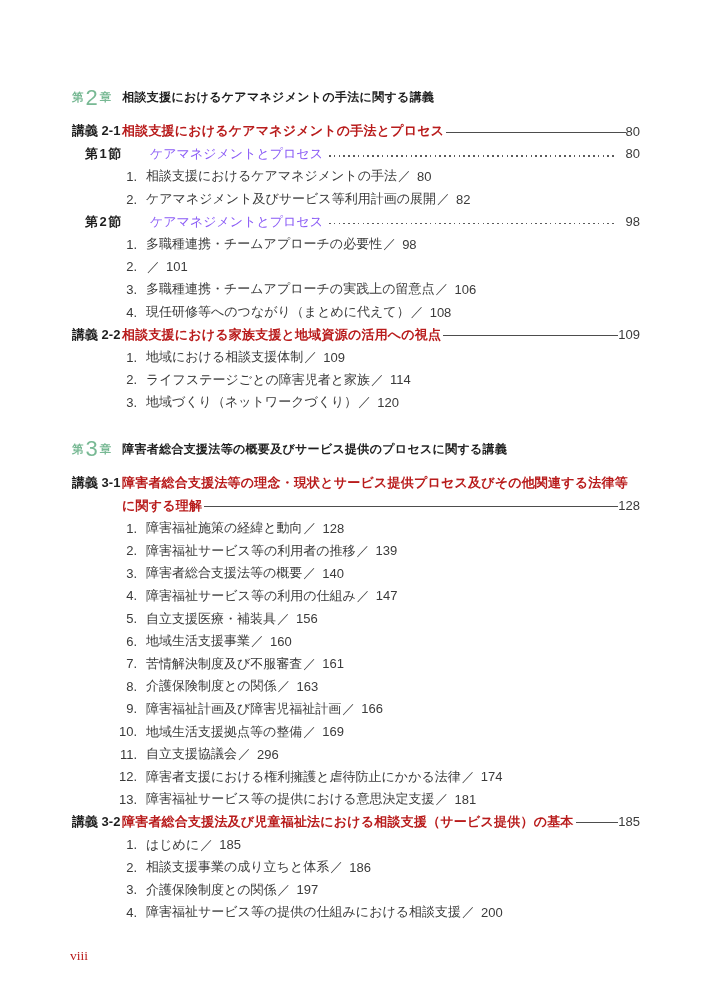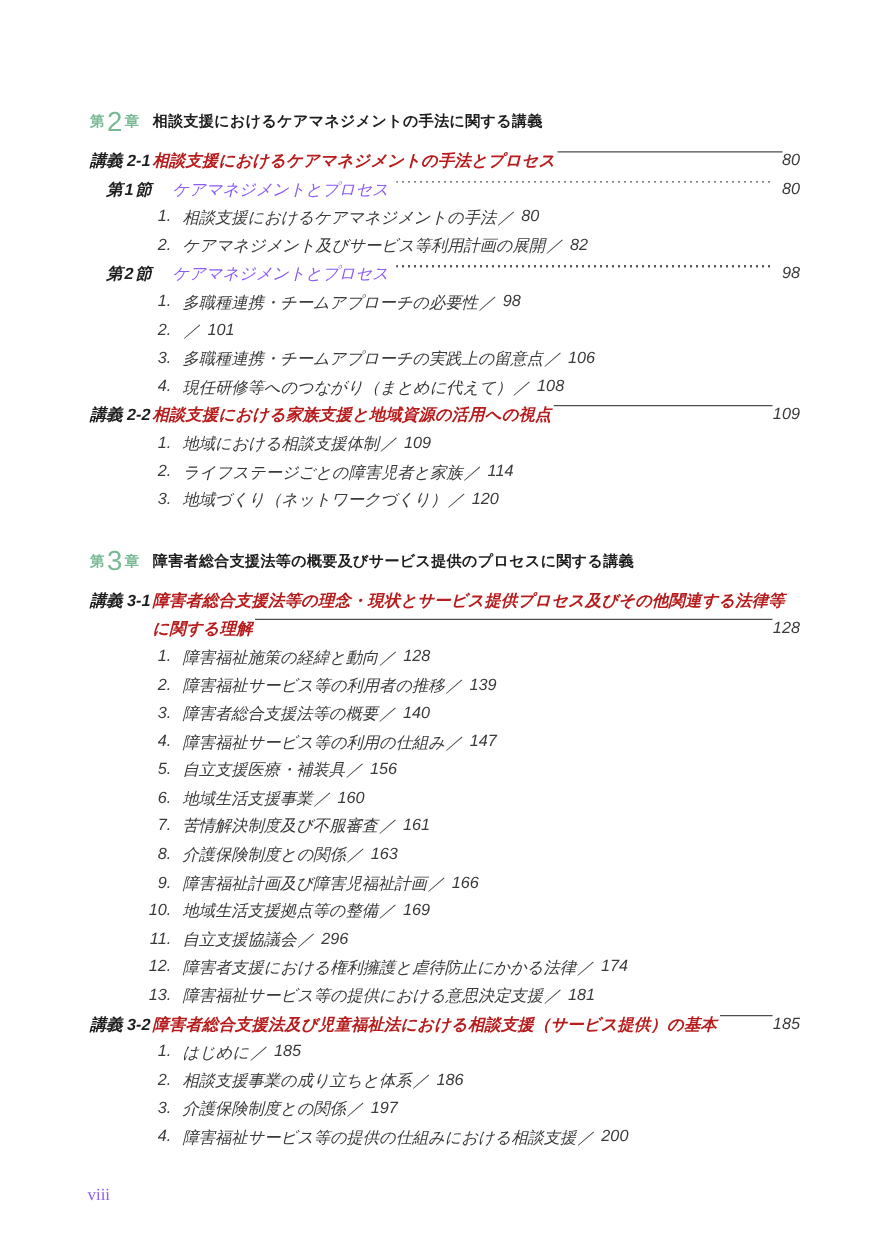--- a/index.html
+++ b/index.html
@@ -39,43 +39,43 @@
   }
   .ch-title {
     font-size: 12px;
     font-weight: 700;
     color: #1e1e1e;
     letter-spacing: 0.3px;
     white-space: nowrap;
   }
   .row {
     display: flex;
+    align-items: center;
     height: 22.6px;
     font-size: 13px;
-    font-style: italic;
   }
   .lec-label {
     font-weight: 700;
     color: #1e1e1e;
     width: 50px;
     flex: none;
   }
   .lec-indent { width: 50px; flex: none; }
   .lec-title {
     font-weight: 700;
     color: #b91c1c;
     letter-spacing: 0.2px;
     white-space: nowrap;
   }
   .sec-label {
     font-weight: 700;
     color: #1e1e1e;
     width: 41px;
     margin-left: 13px;
-    margin-right: 12px;
+    margin-right: 24px;
     letter-spacing: 1.5px;
     flex: none;
     white-space: nowrap;
   }
   .sec-title { color: #8b5cf6; white-space: nowrap; }
   .leader { flex: 1; min-width: 8px; }
   .leader.solid {
     height: 1px;
     background: #4d4d4d;
     margin-left: 2px;
@@ -97,21 +97,21 @@
     color: #3a3a3a;
   }
   .item-title { color: #3a3a3a; white-space: nowrap; }
   .item-sep { color: #3a3a3a; margin-left: 1px; }
   .pg-inline { color: #3a3a3a; margin-left: 6px; }
   .page-number {
     position: absolute;
     left: 70px; top: 948px;
     font-family: "Liberation Serif", "DejaVu Serif", serif;
     font-size: 13.5px;
-    color: #8b5cf6;
+    color: #b91c1c;
   }
 </style>
 </head>
 <body>
 
 <main class="toc">
     <section class="chapter">
       <div class="ch-head">
         <span class="ch-label">
           <span class="ch-pre">第</span>

